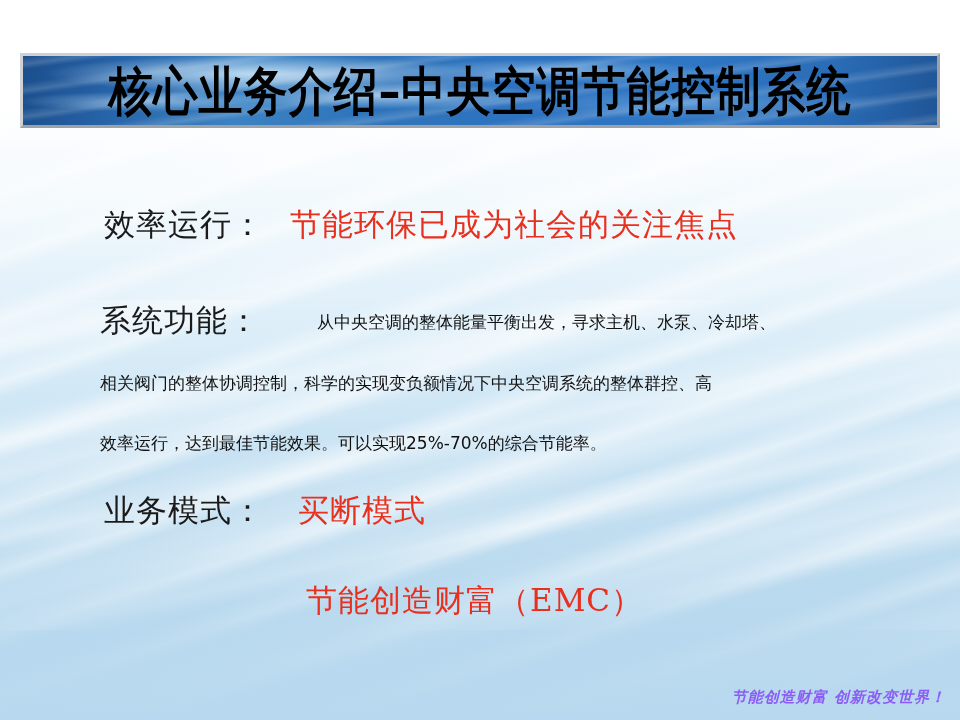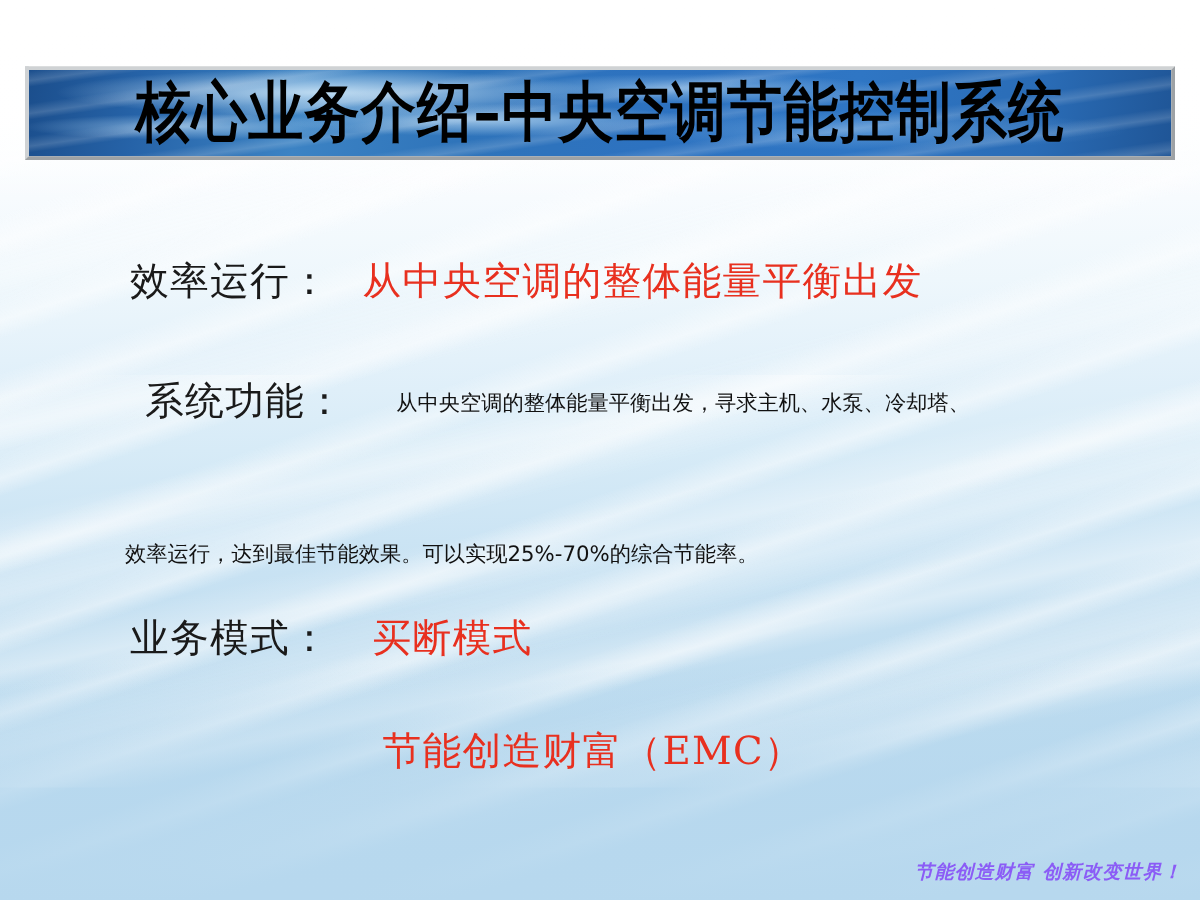--- a/index.html
+++ b/index.html
@@ -161,21 +161,21 @@
     letter-spacing: 1px;
   }
   .body-sm {
     font-family: "DejaVu Sans", "Liberation Sans", sans-serif;
     font-size: 17px;
     color: #111111;
     letter-spacing: 0px;
   }
 
   #r-bg      { left: 104px; top: 204px; }
-  #r-fn-head { left: 116px; top: 300px; }
+  #r-fn-head { left: 100px; top: 300px; }
   #r-fn-l1   { left: 283px; top: 311px; margin-left: 34px; }
   #r-fn-l2   { left: 100px; top: 372px; }
   #r-fn-l3   { left: 100px; top: 432px; }
   #r-mode    { left: 104px; top: 490px; }
   #r-emc     { left: 306px; top: 580px; }
 
   .gap-sm { display: inline-block; width: 26px; }
   .gap-md { display: inline-block; width: 34px; }
 
   
@@ -201,30 +201,33 @@
   <div class="bg-streaks"></div>
   <div class="bg-streaks2"></div>
   <div class="bg-fade-top"></div>
   <div class="bg-fade-bottom"></div>
 
   <div class="title-banner">
     <div class="title-text">核心业务介绍–中央空调节能控制系统</div>
   </div>
 
   <div class="row" id="r-bg">
-    <span class="label-lg">效率运行：</span><span class="gap-sm"></span><span class="red-lg">从中央空调的整体能量平衡出发</span>
+    <span class="label-lg">效率运行：</span><span class="gap-sm"></span><span class="red-lg">节能环保已成为社会的关注焦点</span>
   </div>
 
   <div class="row" id="r-fn-head">
     <span class="label-lg">系统功能：</span>
   </div>
 
   <div class="row" id="r-fn-l1">
     <span class="body-sm">从中央空调的整体能量平衡出发，寻求主机、水泵、冷却塔、</span>
   </div>
+  <div class="row" id="r-fn-l2">
+    <span class="body-sm">相关阀门的整体协调控制，科学的实现变负额情况下中央空调系统的整体群控、高</span>
+  </div>
   <div class="row" id="r-fn-l3">
     <span class="body-sm">效率运行，达到最佳节能效果。可以实现25%-70%的综合节能率。</span>
   </div>
 
   <div class="row" id="r-mode">
     <span class="label-lg">业务模式：</span><span class="gap-md"></span><span class="red-lg">买断模式</span>
   </div>
 
   <div class="row" id="r-emc">
     <span class="red-lg">节能创造财富（EMC）</span>

